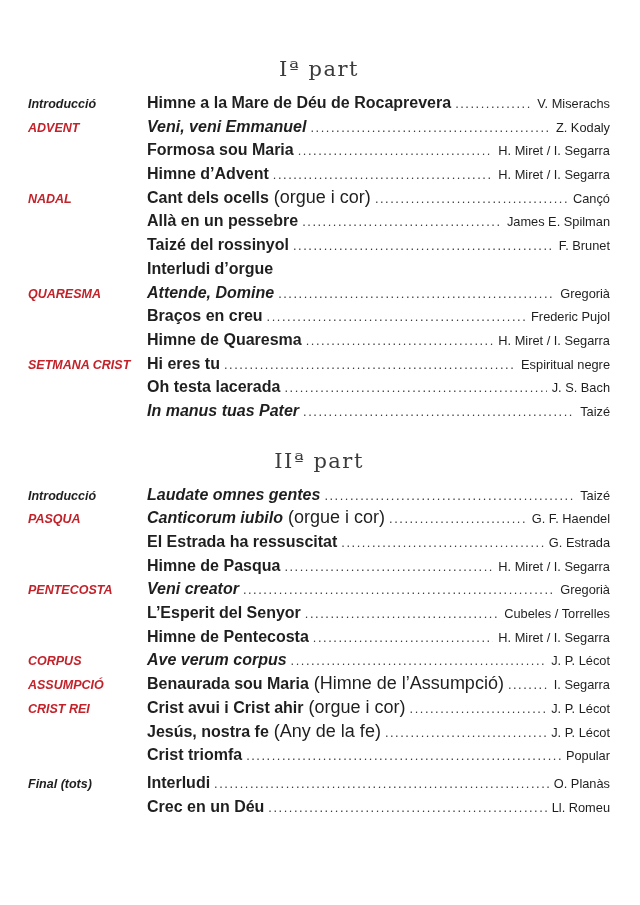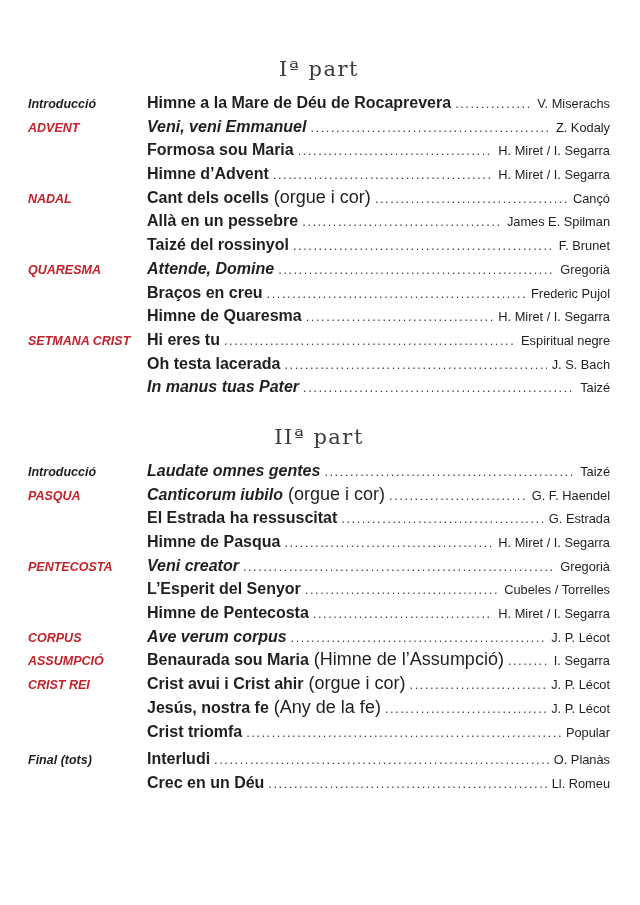--- a/index.html
+++ b/index.html
@@ -153,20 +153,26 @@
         </div>
         <div class="row">
           <span class="label"></span>
           <span class="entry">
             <span class="title">Taizé del rossinyol</span>
             <span class="leader"> . . . . . . . . . . . . . . . . . . . . . . . . . . . . . . . . . . . . . . . . . . . . . . . . . . . . . . . . . . . . . . . . . . . . . . . . . . . . . . . . . . . . . . . . . . . . . . . . . . . . . . . . . . . . . . . . . . . . . . . . . . . . . . . . . . . . . . . . . . . . . . . . . . . . . . . . . . . . . . . . . . . . . . . . . . . . . . . . . . . . . . . . . . . . . . . . . . . . . . . .</span>
             <span class="author">F. Brunet</span>
           </span>
         </div>
         <div class="row">
+          <span class="label"></span>
+          <span class="entry">
+            <span class="title">Interludi d’orgue</span>
+          </span>
+        </div>
+        <div class="row">
           <span class="label red">QUARESMA</span>
           <span class="entry">
             <span class="title italic">Attende, Domine</span>
             <span class="leader"> . . . . . . . . . . . . . . . . . . . . . . . . . . . . . . . . . . . . . . . . . . . . . . . . . . . . . . . . . . . . . . . . . . . . . . . . . . . . . . . . . . . . . . . . . . . . . . . . . . . . . . . . . . . . . . . . . . . . . . . . . . . . . . . . . . . . . . . . . . . . . . . . . . . . . . . . . . . . . . . . . . . . . . . . . . . . . . . . . . . . . . . . . . . . . . . . . . . . . . . .</span>
             <span class="author">Gregorià</span>
           </span>
         </div>
         <div class="row">
           <span class="label"></span>
           <span class="entry">

